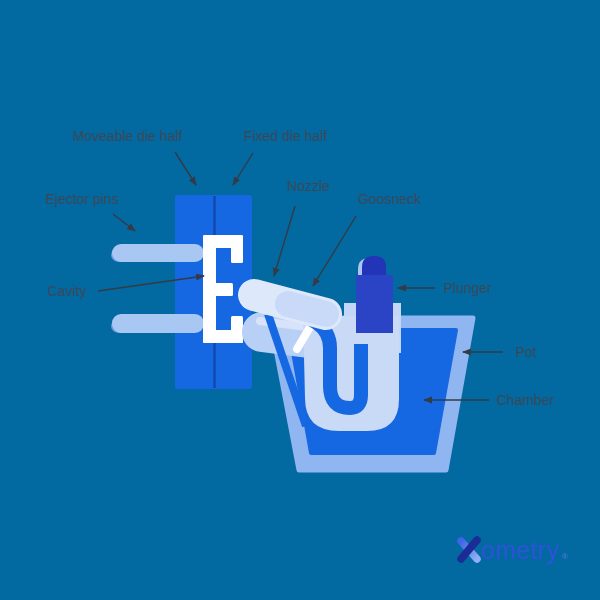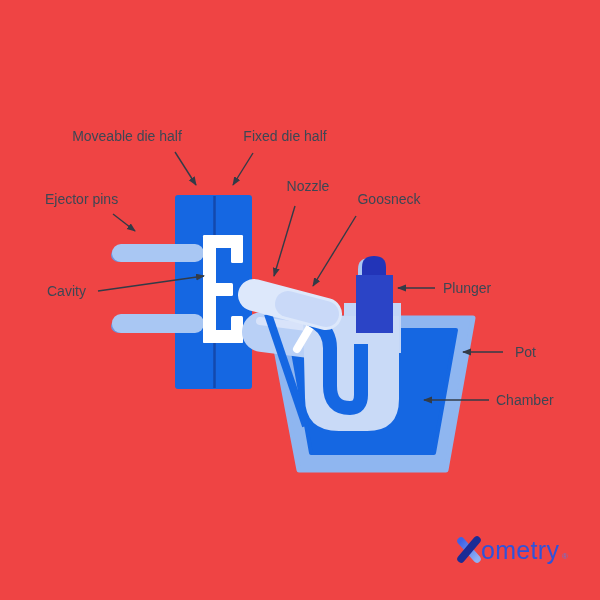--- a/index.html
+++ b/index.html
@@ -1,20 +1,20 @@
 <!DOCTYPE html>
 <html><head>
 <meta charset="utf-8">
 <style>
   html,body{margin:0;padding:0;}
   body{
     width:600px;height:600px;background:#ffffff;overflow:hidden;
     font-family:"Liberation Sans","DejaVu Sans",sans-serif;
   }
-  .canvas{position:relative;width:600px;height:600px;background:#ef4444;}
+  .canvas{position:relative;width:600px;height:600px;background:#0369a1;}
   svg{display:block;}
   .lbl{
     font-family:"Liberation Sans","DejaVu Sans",sans-serif;
     font-size:14px;
     fill:#3D4754;
   }
   .arrow{
     stroke:#333B47;
     stroke-width:1.4;
     fill:none;

